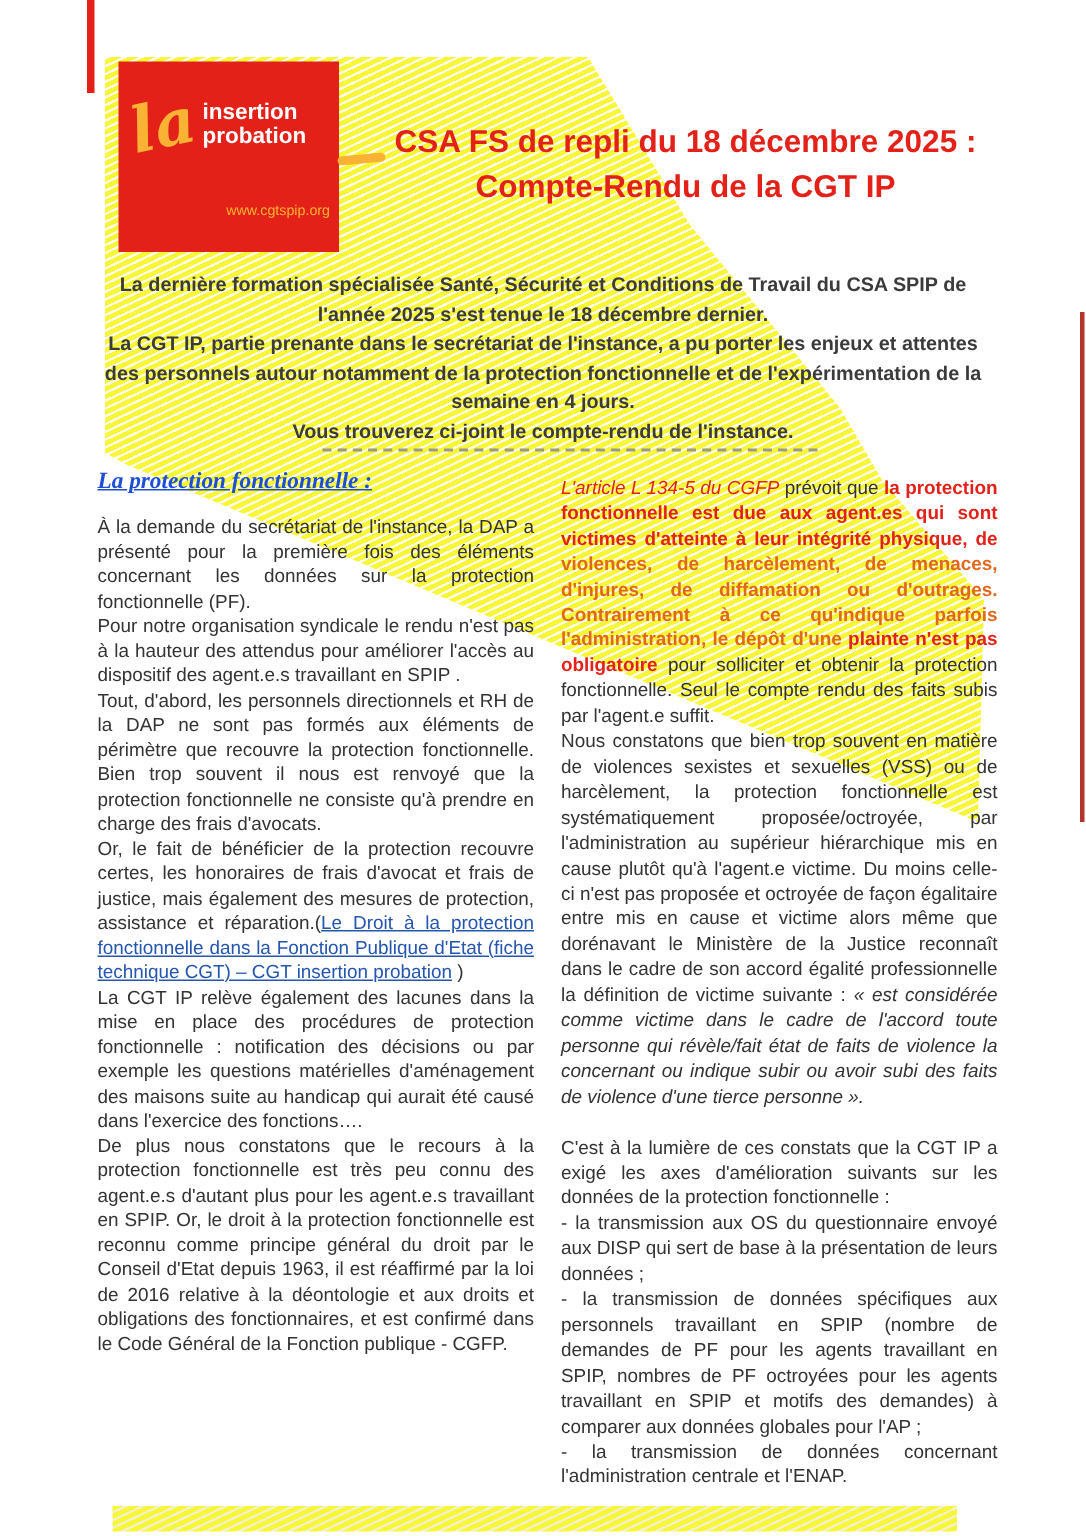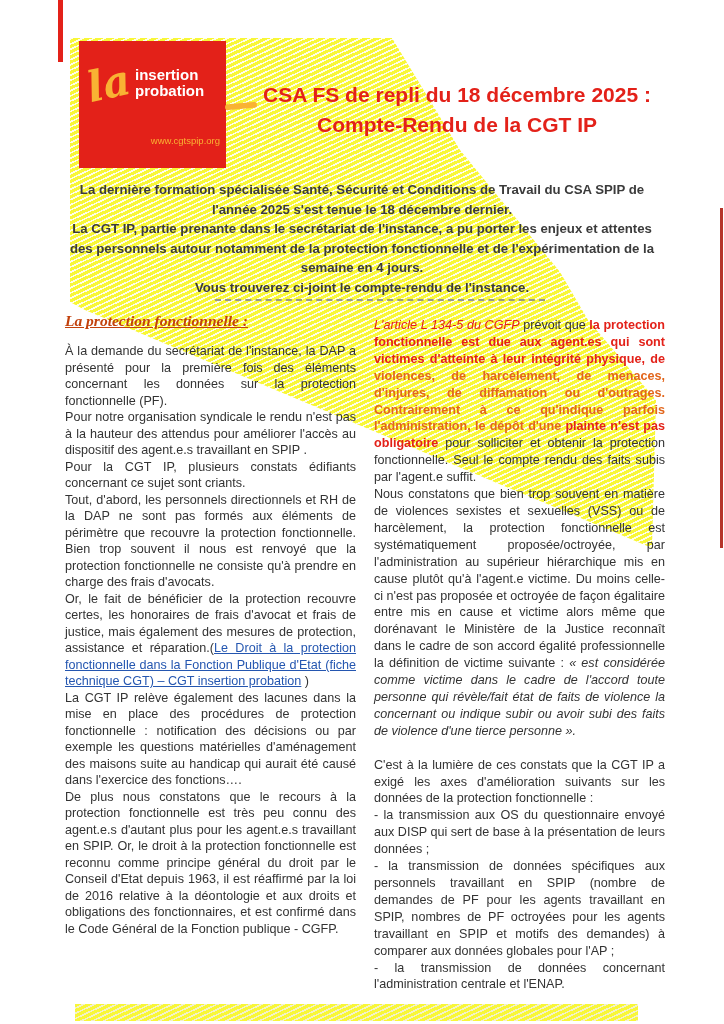--- a/index.html
+++ b/index.html
@@ -59,21 +59,21 @@
   .sep{position:absolute;left:215px;top:299px;width:330px;height:0;border-top:2px dashed #9a9a85;z-index:2;}
 
   
   .col{position:absolute;z-index:2;color:var(--body_text);}
   .col p{margin:0;text-align:justify;font-size:12.6px;line-height:16.5px;}
   .col-left{left:65px;top:312px;width:291px;}
   .col-right{left:374px;top:317px;width:291px;}
   .col-right p{line-height:16.9px;}
   .heading{
     font-family:"Liberation Serif",serif;font-style:italic;font-weight:bold;font-size:15.5px;
-    text-decoration:underline;color:#c2410c;margin-bottom:13px;
+    text-decoration:underline;color:#1d4ed8;margin-bottom:13px;
   }
   .lnk{color:var(--link_blue);text-decoration:underline;cursor:pointer;}
   .red-it{color:var(--brand_red);font-style:italic;}
   .red-b{color:var(--brand_red);font-weight:bold;}
   .org-b{color:var(--accent_orange);font-weight:bold;}
   .it{font-style:italic;}
   .gap-top{margin-top:17px !important;}
 </style>
 </head>
 <body>
@@ -105,21 +105,20 @@
     <div>La CGT IP, partie prenante dans le secrétariat de l'instance, a pu porter les enjeux et attentes des personnels autour notamment de la protection fonctionnelle et de l'expérimentation de la semaine en 4 jours.</div>
     <div>Vous trouverez ci-joint le compte-rendu de l'instance.</div>
   </div>
 
   <div class="sep"></div>
 
   <div class="col col-left">
     <div class="heading">La protection fonctionnelle :</div>
     <p>À la demande du secrétariat de l'instance, la DAP a présenté pour la première fois des éléments concernant les données sur la protection fonctionnelle (PF).</p>
     <p>Pour notre organisation syndicale le rendu n'est pas à la hauteur des attendus pour améliorer l'accès au dispositif des agent.e.s travaillant en SPIP .</p>
-    <p>Pour la CGT IP, plusieurs constats édifiants concernant ce sujet sont criants.</p>
     <p>Tout, d'abord, les personnels directionnels et RH de la DAP ne sont pas formés aux éléments de périmètre que recouvre la protection fonctionnelle. Bien trop souvent il nous est renvoyé que la protection fonctionnelle ne consiste qu'à prendre en charge des frais d'avocats.</p>
     <p><span>Or, le fait de bénéficier de la protection recouvre certes, les honoraires de frais d'avocat et frais de justice, mais également des mesures de protection, assistance et réparation.(</span><a class="lnk">Le Droit à la protection fonctionnelle dans la Fonction Publique d'Etat (fiche technique CGT) – CGT insertion probation</a><span> )</span></p>
     <p>La CGT IP relève également des lacunes dans la mise en place des procédures de protection fonctionnelle : notification des décisions ou par exemple les questions matérielles d'aménagement des maisons suite au handicap qui aurait été causé dans l'exercice des fonctions….</p>
     <p>De plus nous constatons que le recours à la protection fonctionnelle est très peu connu des agent.e.s d'autant plus pour les agent.e.s travaillant en SPIP. Or, le droit à la protection fonctionnelle est reconnu comme principe général du droit par le Conseil d'Etat depuis 1963, il est réaffirmé par la loi de 2016 relative à la déontologie et aux droits et obligations des fonctionnaires, et est confirmé dans le Code Général de la Fonction publique - CGFP.</p>
   </div>
 
   <div class="col col-right">
     <p><span class="red-it">L'article L 134-5 du CGFP</span><span> prévoit que </span><span class="red-b">la protection fonctionnelle est due aux agent.es qui sont victimes d'atteinte à leur intégrité physique, de </span><span class="org-b">violences, de harcèlement, de menaces, d'injures, de diffamation ou d'outrages. Contrairement à ce qu'indique parfois l'administration, le dépôt d'une </span><span class="red-b">plainte n'est pas obligatoire</span><span> pour solliciter et obtenir la protection fonctionnelle. Seul le compte rendu des faits subis par l'agent.e suffit.</span></p>
     <p><span>Nous constatons que bien trop souvent en matière de violences sexistes et sexuelles (VSS) ou de harcèlement, la protection fonctionnelle est systématiquement proposée/octroyée, par l'administration au supérieur hiérarchique mis en cause plutôt qu'à l'agent.e victime. Du moins celle-ci n'est pas proposée et octroyée de façon égalitaire entre mis en cause et victime alors même que dorénavant le Ministère de la Justice reconnaît dans le cadre de son accord égalité professionnelle la définition de victime suivante : </span><span class="it">« est considérée comme victime dans  le cadre de l'accord toute personne qui révèle/fait état de faits de violence la concernant ou indique subir ou avoir subi des faits de violence d'une tierce personne ».</span></p>
     <p class="gap-top">C'est à la lumière de ces constats que la CGT IP a exigé les axes d'amélioration suivants sur les données de la protection fonctionnelle :</p>

